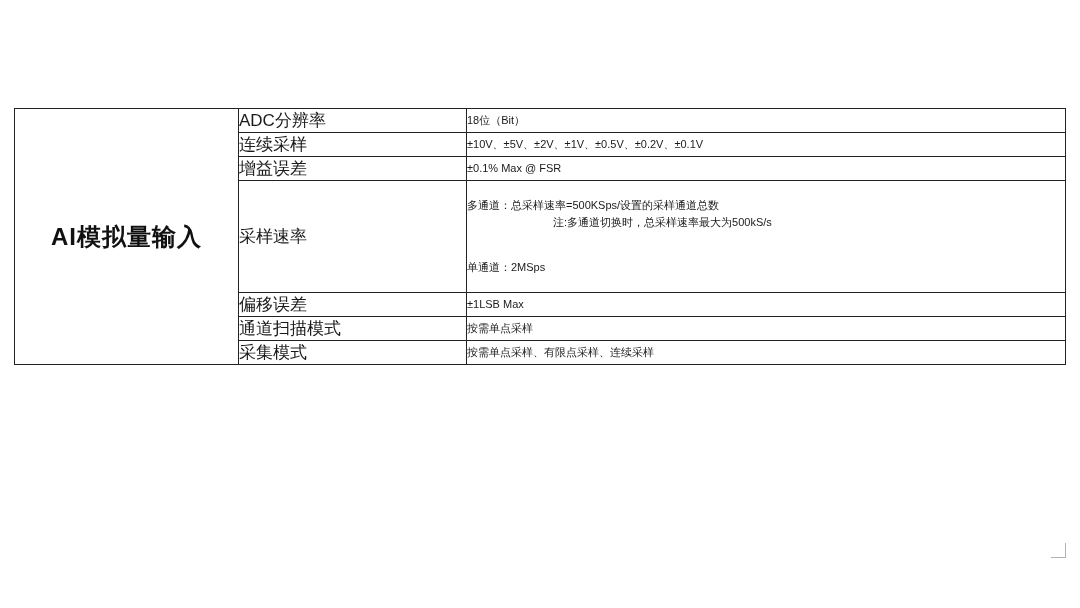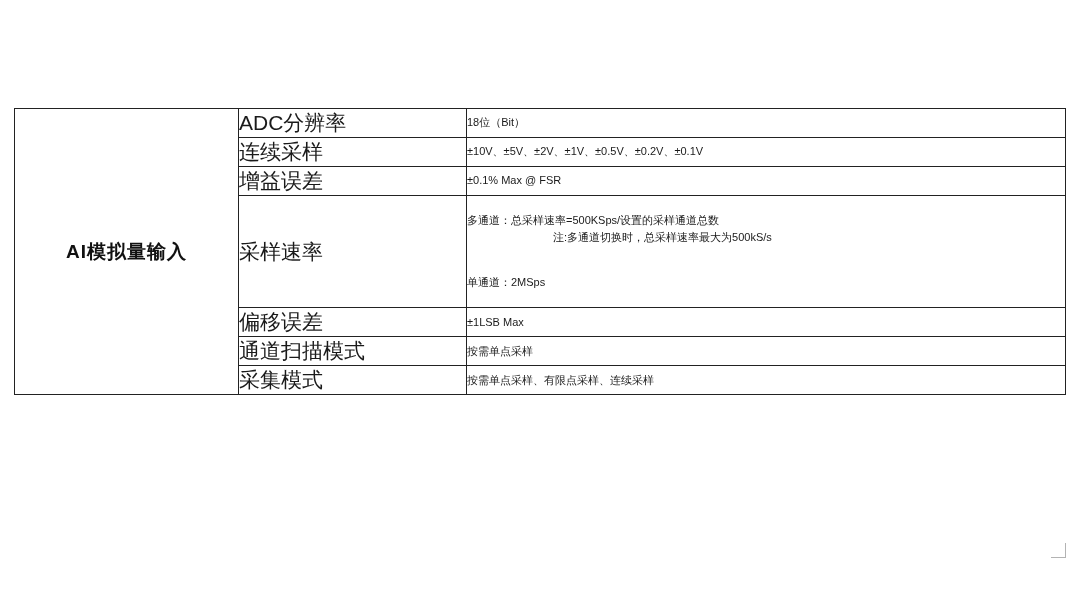--- a/index.html
+++ b/index.html
@@ -34,28 +34,28 @@
   .spec-table col.c-name { width: 228px; }
   .spec-table col.c-val  { width: 599px; }
 
   .spec-table td {
     border: 1px solid #222222;
     padding: 0;
     vertical-align: middle;
   }
   .cat-cell {
     text-align: center;
-    font-size: 19px;
+    font-size: 24px;
     font-weight: bold;
     letter-spacing: 1px;
     color: #111111;
   }
   .name-cell {
     padding: 14px 0 14px 28px;
-    font-size: 21px;
+    font-size: 17px;
     color: #1a1a1a;
     white-space: nowrap;
   }
   .val-cell {
     padding: 14px 0 14px 36px;
     font-size: 11px;
     color: #1a1a1a;
     line-height: 1.55;
   }
   .val-cell.tall {

